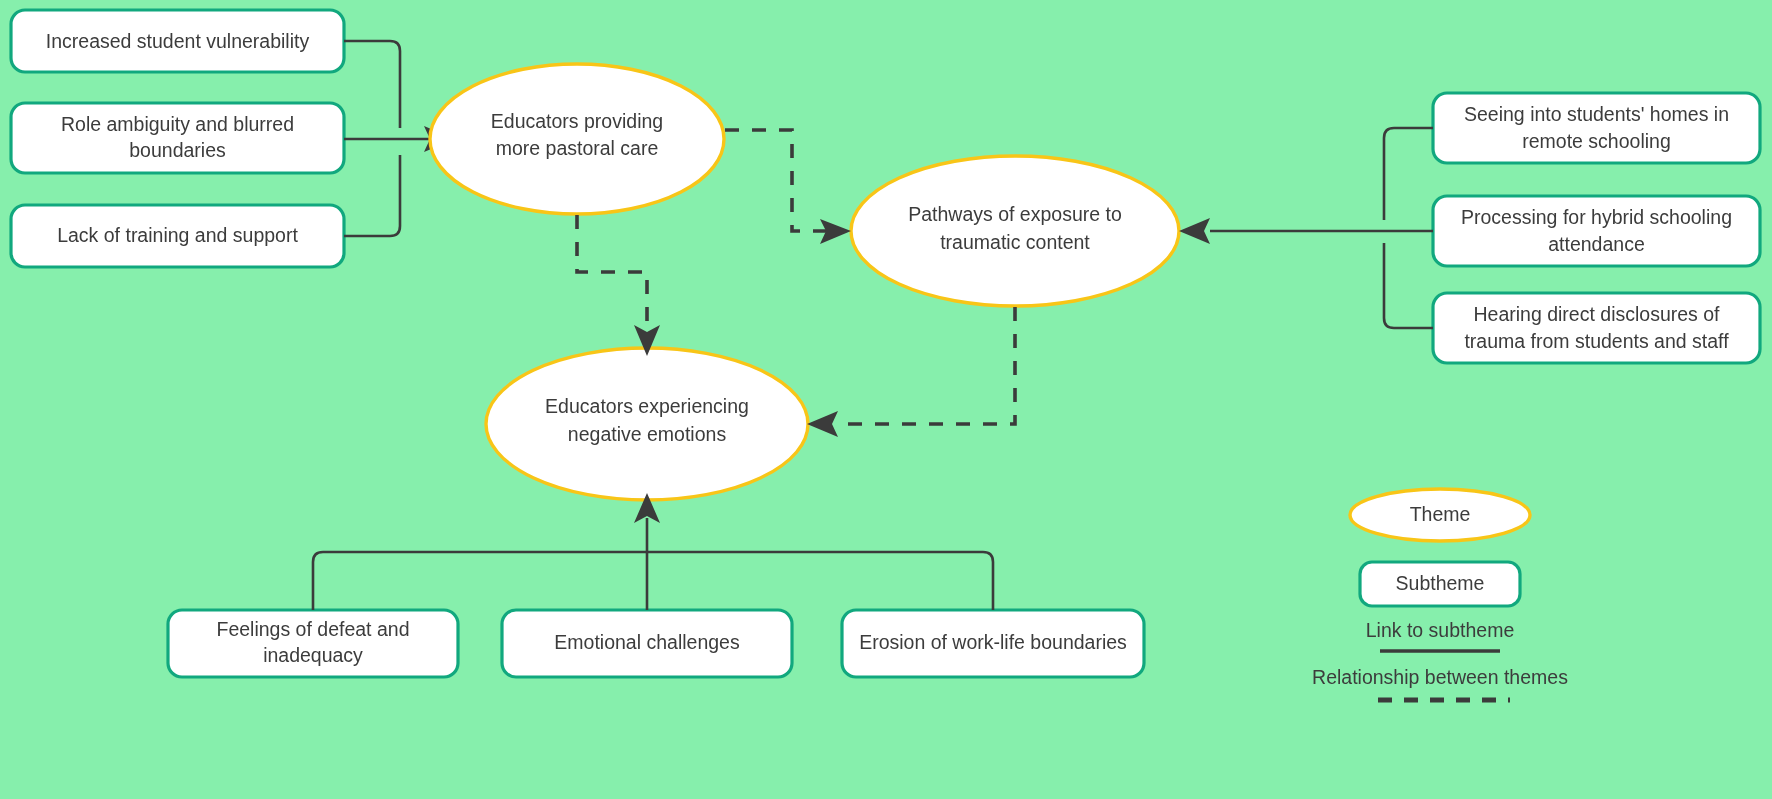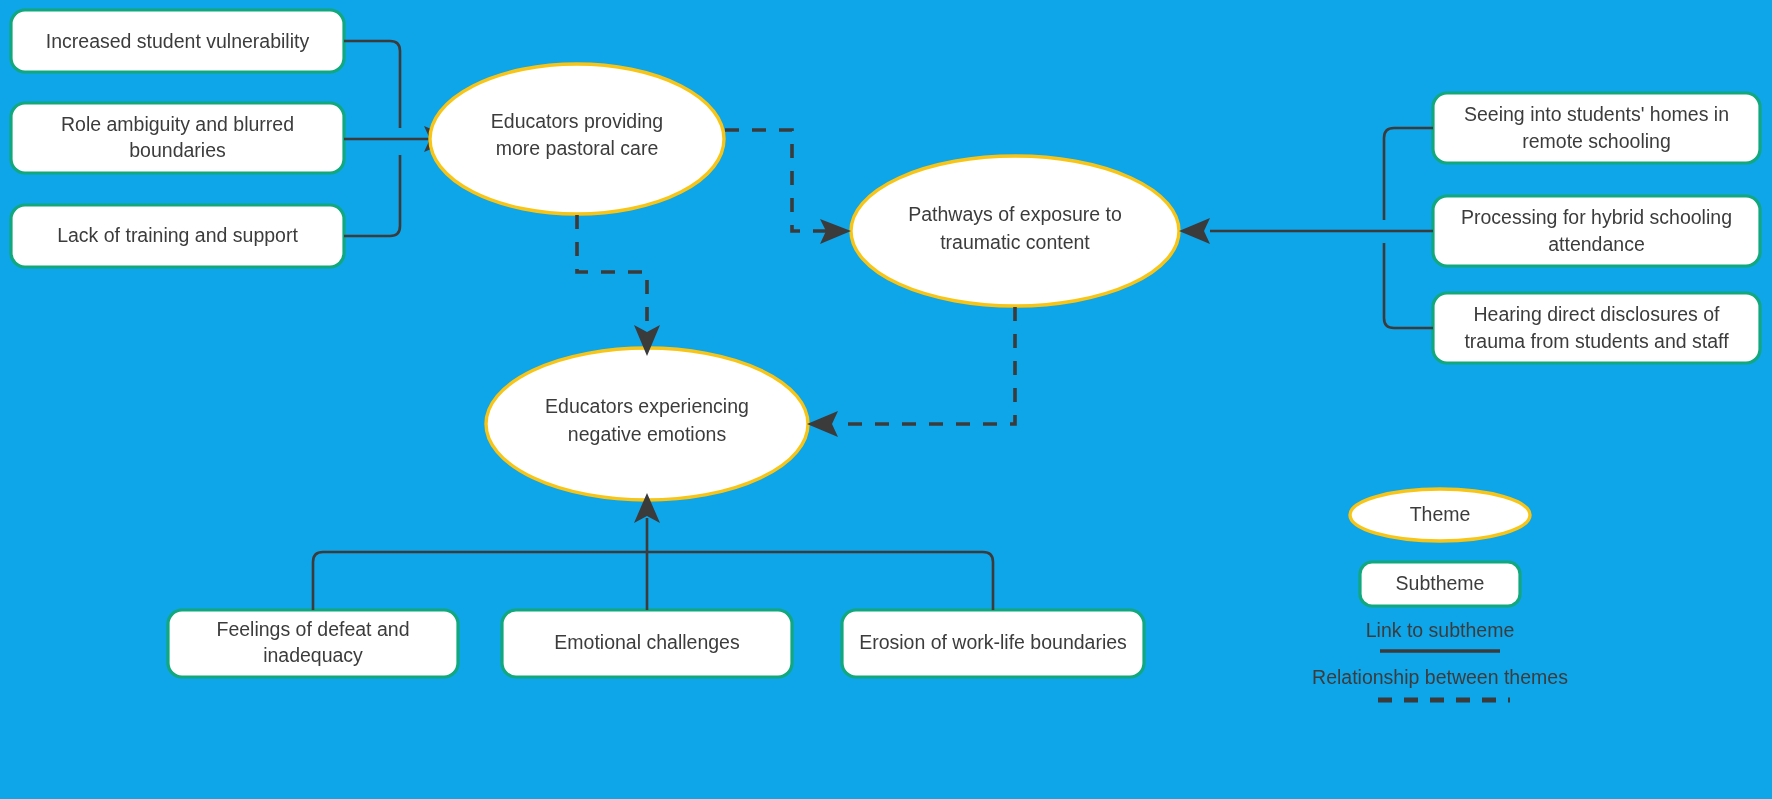--- a/index.html
+++ b/index.html
@@ -9,21 +9,21 @@
     background: #ffffff;
   }
   body {
     font-family: "Liberation Sans", sans-serif;
     color: #3a3a3a;
   }
   #diagram-root {
     position: relative;
     width: 1772px;
     height: 799px;
-    background: #0ea5e9;
+    background: #86efac;
     overflow: hidden;
   }
   svg#diagram-svg {
     position: absolute;
     top: 0;
     left: 0;
     width: 1772px;
     height: 799px;
   }
   .sub-box-rect {

